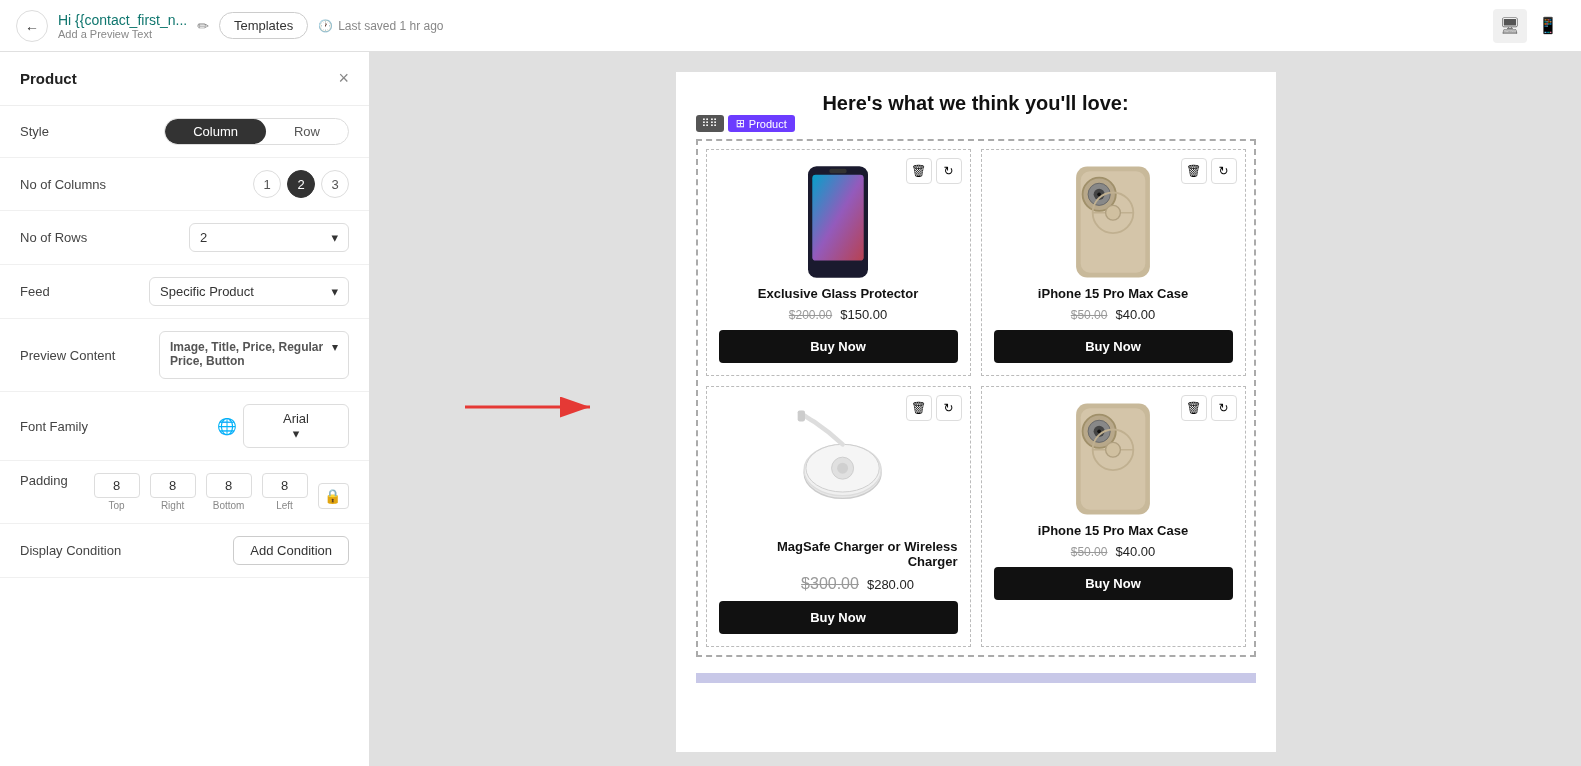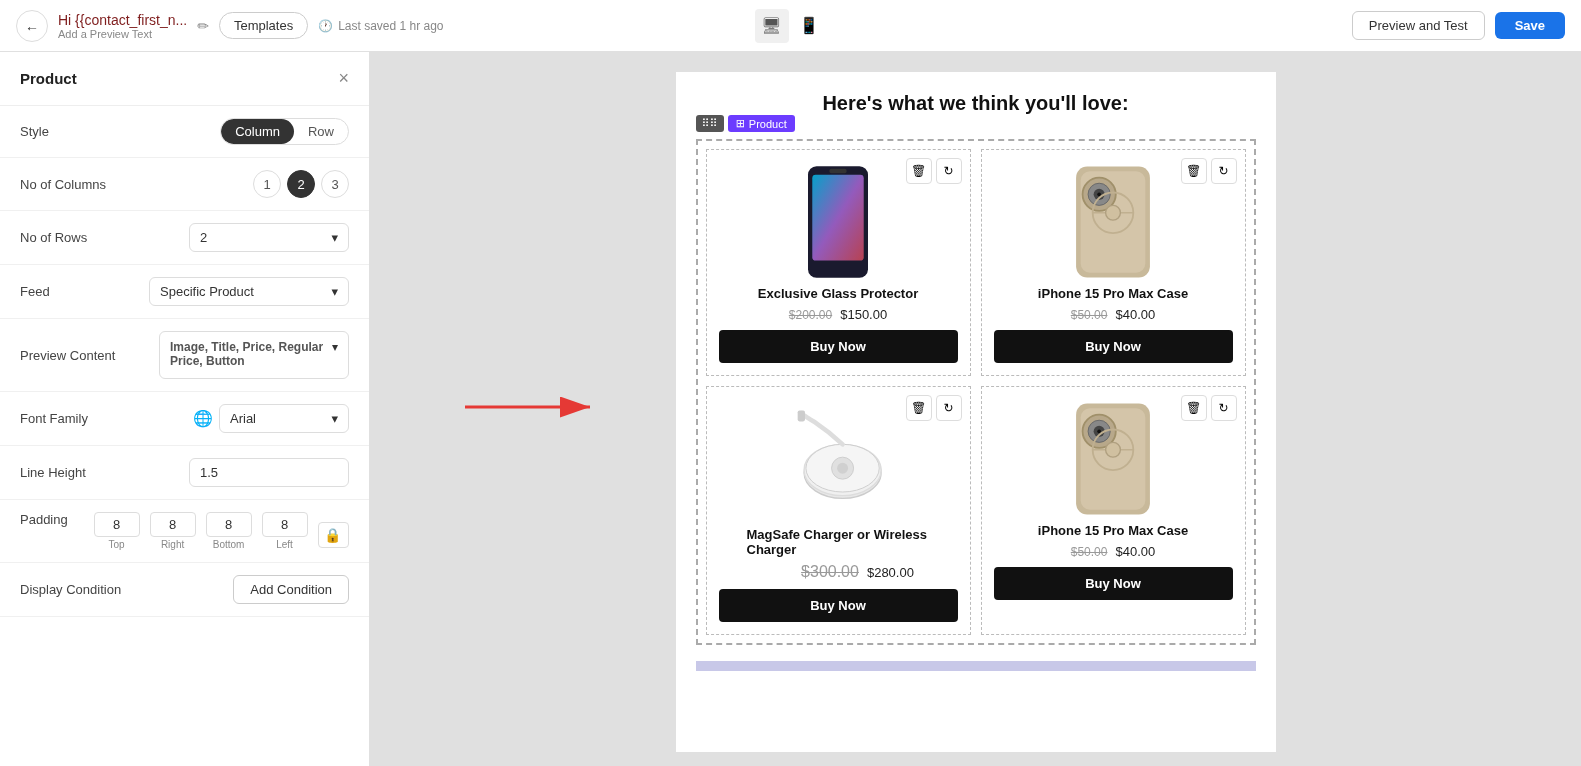--- a/index.html
+++ b/index.html
@@ -21,21 +21,21 @@
     .topbar-center { display: flex; align-items: center; gap: 8px; }
     .topbar-right { display: flex; align-items: center; gap: 10px; flex: 1; justify-content: flex-end; }
 
     .back-btn {
       width: 32px; height: 32px;
       border: 1px solid #ddd; border-radius: 50%;
       background: #fff; cursor: pointer;
       display: flex; align-items: center; justify-content: center;
       font-size: 14px; color: #333;
     }
-    .header-title { font-size: 14px; font-weight: 500; color: #7f1d1d; }
+    .header-title { font-size: 14px; font-weight: 500; color: #0f766e; }
     .header-subtitle { font-size: 11px; color: #888; }
     .edit-icon { color: #888; font-size: 14px; cursor: pointer; }
     .templates-btn {
       border: 1px solid #ccc; border-radius: 20px;
       padding: 5px 14px; background: #fff; cursor: pointer;
       font-size: 13px; color: #333;
     }
     .last-saved { font-size: 12px; color: #888; display: flex; align-items: center; gap: 5px; }
     .device-icons { display: flex; gap: 4px; }
     .device-btn {
@@ -82,21 +82,21 @@
     .field-row {
       display: flex; align-items: center; justify-content: space-between;
       padding: 12px 20px;
       border-bottom: 1px solid #f0f0f0;
     }
     .field-label { font-size: 13px; color: #444; }
 
     
     .style-toggle { display: flex; border: 1px solid #ddd; border-radius: 20px; overflow: hidden; }
     .style-btn {
-      padding: 5px 14px; font-size: 13px; cursor: pointer;
+      padding: 5px 28px; font-size: 13px; cursor: pointer;
       border: none; background: transparent; color: #555;
     }
     .style-btn.active { background: #333; color: #fff; border-radius: 20px; }
 
     
     .num-btns { display: flex; gap: 6px; }
     .num-btn {
       width: 28px; height: 28px; border: 1px solid #ddd; border-radius: 50%;
       background: #fff; cursor: pointer; font-size: 13px; color: #555;
       display: flex; align-items: center; justify-content: center;
@@ -129,21 +129,22 @@
     }
 
     
     .font-family-row { display: flex; align-items: center; gap: 6px; }
     .globe-icon { color: #3a8; font-size: 16px; }
     .font-select {
       border: 1px solid #ddd; border-radius: 6px;
       padding: 6px 10px; font-size: 13px; color: #333;
       background: #fff; cursor: pointer;
       display: flex; align-items: center; justify-content: space-between;
-      width: 130px;
+      width: 106px;
+      flex-direction: column;
     }
 
     
     .padding-grid {
       display: flex; gap: 10px; align-items: flex-end;
     }
     .pad-input-wrap { display: flex; flex-direction: column; align-items: center; gap: 2px; }
     .pad-input {
       width: 46px; border: 1px solid #ddd; border-radius: 4px;
       padding: 4px; text-align: center; font-size: 13px; color: #333; background: #fff;
@@ -184,24 +185,20 @@
     <button class="templates-btn">Templates</button>
     <div class="last-saved">
       <span>🕐</span>
       <span>Last saved 1 hr ago</span>
     </div>
   </div>
   <div class="topbar-center device-icons">
     <button class="device-btn active">🖥</button>
     <button class="device-btn">📱</button>
   </div>
-  <div class="topbar-right">
-    <button class="preview-btn">Preview and Test</button>
-    <button class="save-btn">Save</button>
-  </div>
 </div>
 
 <div class="main-content">
 
   <div class="left-panel">
     <div class="panel-header">
       <span class="panel-title">Product</span>
       <button class="close-btn">×</button>
     </div>
 
@@ -251,24 +248,20 @@
       <span class="field-label">Font Family</span>
       <div class="font-family-row">
         <span class="globe-icon">🌐</span>
         <div class="font-select">
           <span>Arial</span>
           <span>▾</span>
         </div>
       </div>
     </div>
 
-    <div class="field-row">
-      <span class="field-label">Line Height</span>
-      <input class="text-input" type="text" value="1.5" style="">
-    </div>
 
     <div class="field-row" style="align-items: flex-start;">
       <span class="field-label">Padding</span>
       <div class="padding-grid">
         <div class="pad-input-wrap">
           <input class="pad-input" type="text" value="8" style="">
           <span class="pad-label">Top</span>
         </div>
         <div class="pad-input-wrap">
           <input class="pad-input" type="text" value="8" style="">
@@ -384,21 +377,21 @@
               <svg width="110" height="120" viewBox="0 0 120 120">
                 <ellipse cx="65" cy="75" rx="42" ry="28" fill="#e8e8e8" stroke="#ccc" stroke-width="1.5"></ellipse>
                 <ellipse cx="65" cy="72" rx="42" ry="28" fill="#f0f0f0" stroke="#ddd" stroke-width="1.5"></ellipse>
                 <ellipse cx="65" cy="70" rx="40" ry="26" fill="#f5f5f5" stroke="#ccc" stroke-width="1"></ellipse>
                 <circle cx="65" cy="70" r="12" fill="#e0e0e0" stroke="#ccc" stroke-width="1"></circle>
                 <circle cx="65" cy="70" r="6" fill="#d0d0d0"></circle>
 
                 <path d="M 65 44 Q 50 30 35 20 Q 25 14 20 10" stroke="#ddd" stroke-width="5" fill="none" stroke-linecap="round"></path>
                 <rect x="16" y="7" width="8" height="12" rx="2" fill="#ccc"></rect>
               </svg>
-              <div style="font-size:13px;font-weight:700;color:#111;text-align:left;margin-bottom:6px;margin-top:8px;padding-left:28px;">MagSafe Charger or Wireless Charger</div>
+              <div style="font-size:13px;font-weight:700;color:#111;text-align:right;margin-bottom:6px;margin-top:20px;padding-left:28px;">MagSafe Charger or Wireless Charger</div>
               <div style="display:flex;gap:8px;align-items:center;margin-bottom:8px;">
                 <span style="font-size:16px;color:#999;text-decoration:line-through;margin-left:39px;">$300.00</span>
                 <span style="font-size:13px;color:#222;font-weight:500;">$280.00</span>
               </div>
               <button style="background:#111;color:#fff;border:none;border-radius:4px;padding:9px 0;font-size:13px;font-weight:600;cursor:pointer;width:100%;">Buy Now</button>
             </div>
 
             <div style="border:1px dashed #bbb; padding:12px; display:flex; flex-direction:column; align-items:center; position:relative; background:#fff;">
               <div style="position:absolute; top:8px; right:8px; display:flex; gap:4px;">
                 <button style="width:26px;height:26px;border:1px solid #ddd;border-radius:4px;background:#fff;cursor:pointer;font-size:12px;">🗑</button>

